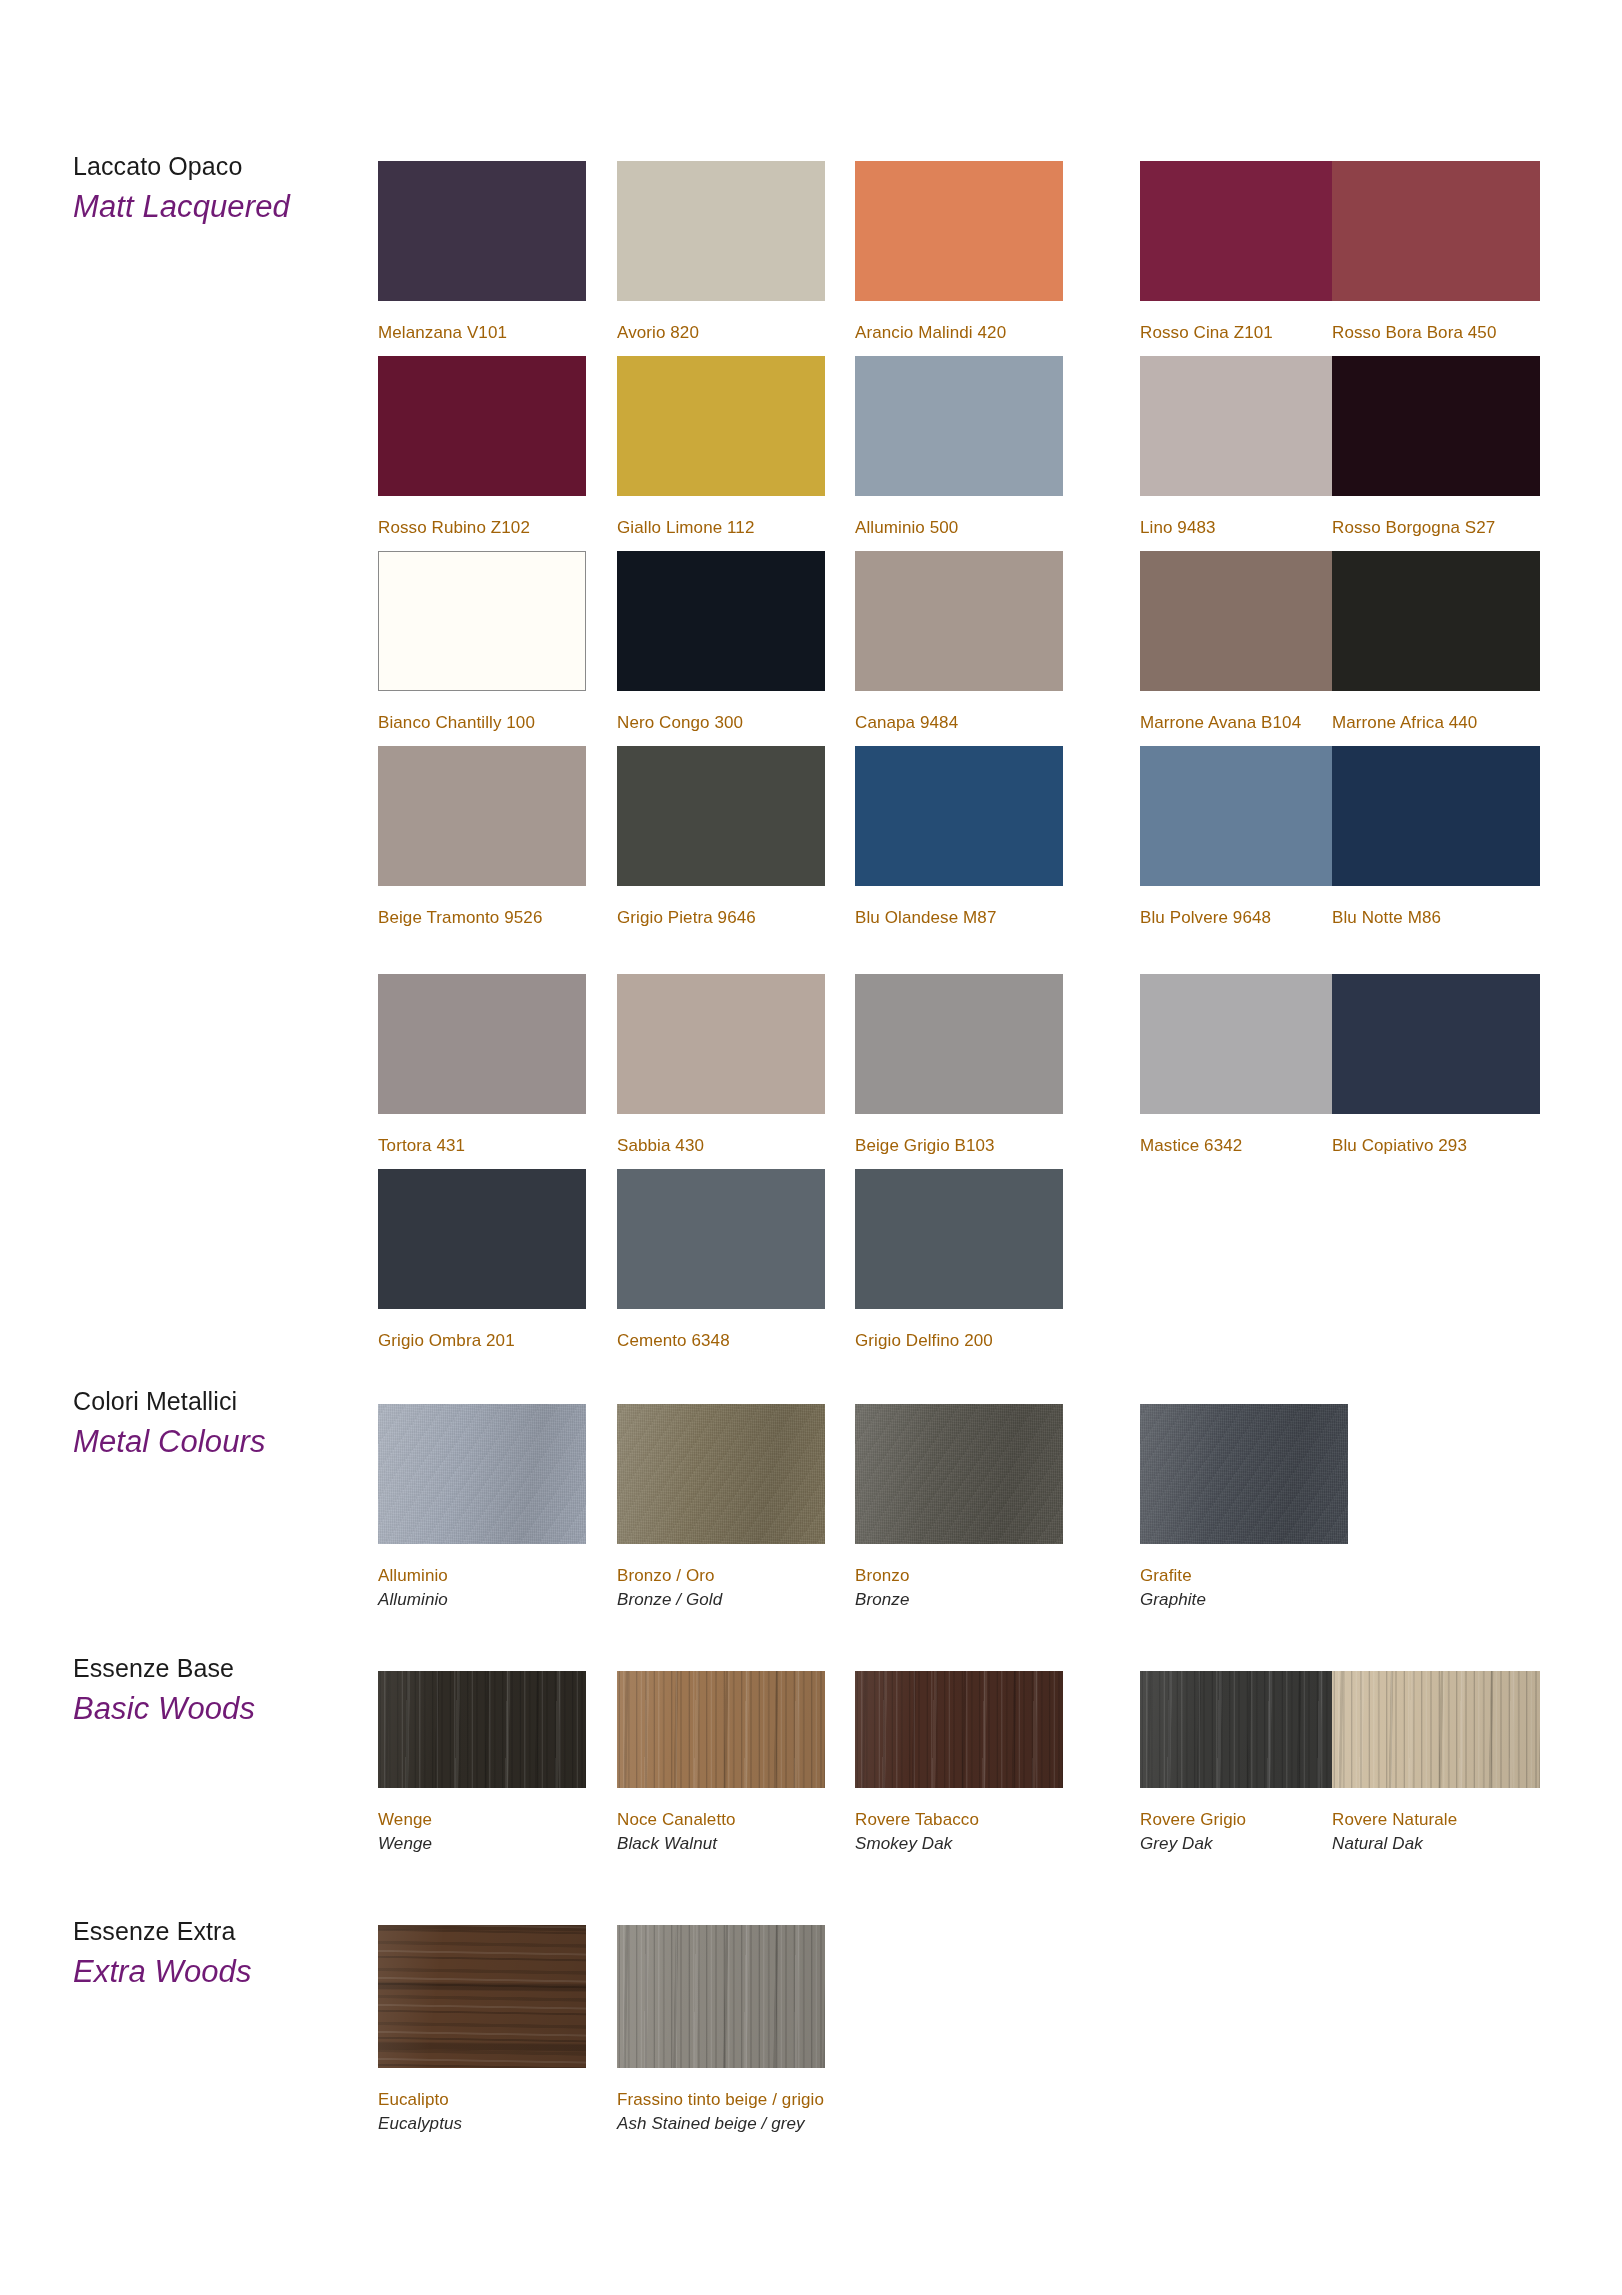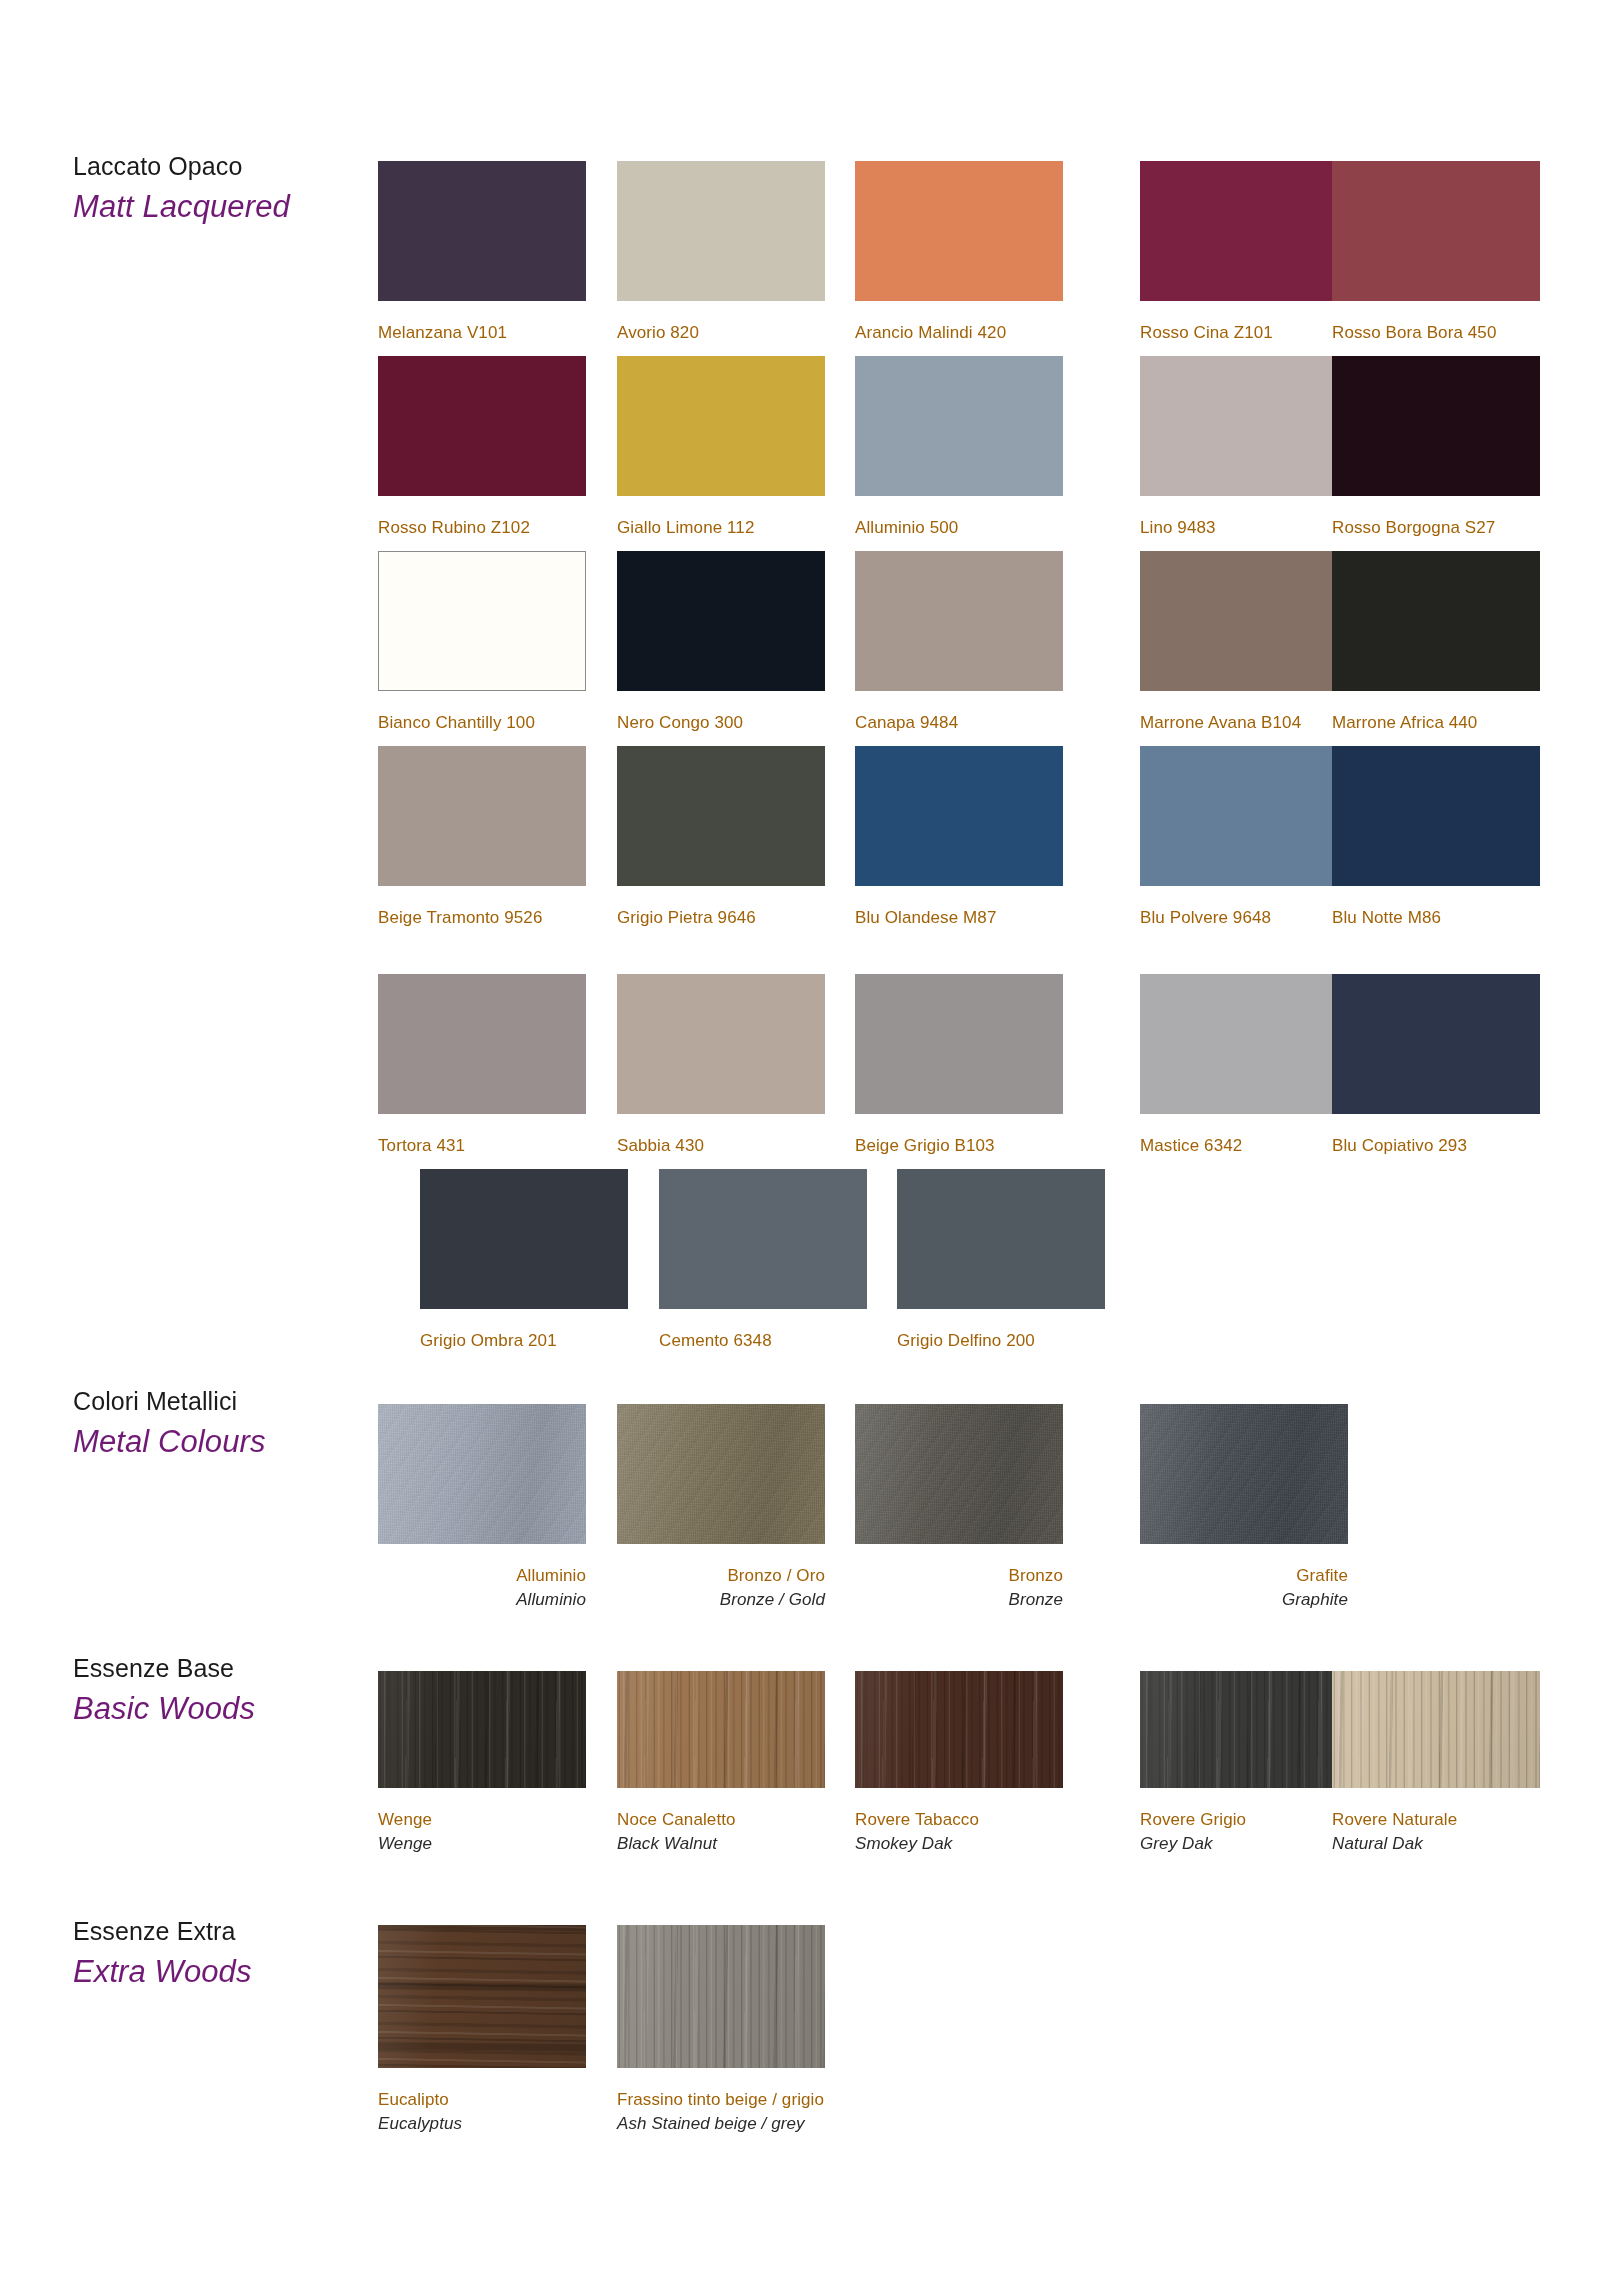--- a/index.html
+++ b/index.html
@@ -330,21 +330,21 @@
                 <span class="l-it">Mastice 6342</span>
               </div>
             </div>
             <div class="cell c4">
               <div class="swatch" style="background: rgb(44, 53, 73); height: 140px;"></div>
               <div class="labels">
                 <span class="l-it">Blu Copiativo 293</span>
               </div>
             </div>
           </div>
-          <div class="row" style="height: 195px; margin-left: 42px;">
+          <div class="row" style="height: 195px;">
             <div class="cell c0">
               <div class="swatch" style="background: rgb(51, 56, 65); height: 140px;"></div>
               <div class="labels">
                 <span class="l-it">Grigio Ombra 201</span>
               </div>
             </div>
             <div class="cell c1">
               <div class="swatch" style="background: rgb(93, 102, 110); height: 140px;"></div>
               <div class="labels">
                 <span class="l-it">Cemento 6348</span>
@@ -358,21 +358,21 @@
             </div>
           </div>
         </div>
       </div>
       <div class="section" style="top: 1384px;">
         <div class="section-title">
           <span class="it">Colori Metallici</span>
           <span class="en">Metal Colours</span>
         </div>
         <div class="grid" style="top: 19.5px;">
-          <div class="row" style="height: 195px; text-align: right;">
+          <div class="row" style="height: 195px;">
             <div class="cell c0">
               <div class="swatch" style="background: rgb(159, 167, 181); height: 140px;">
                 <div class="metal-tex"></div>
                 <div class="metal-sheen"></div>
               </div>
               <div class="labels">
                 <span class="l-it">Alluminio</span>
                 <span class="l-en">Alluminio</span>
               </div>
             </div>

